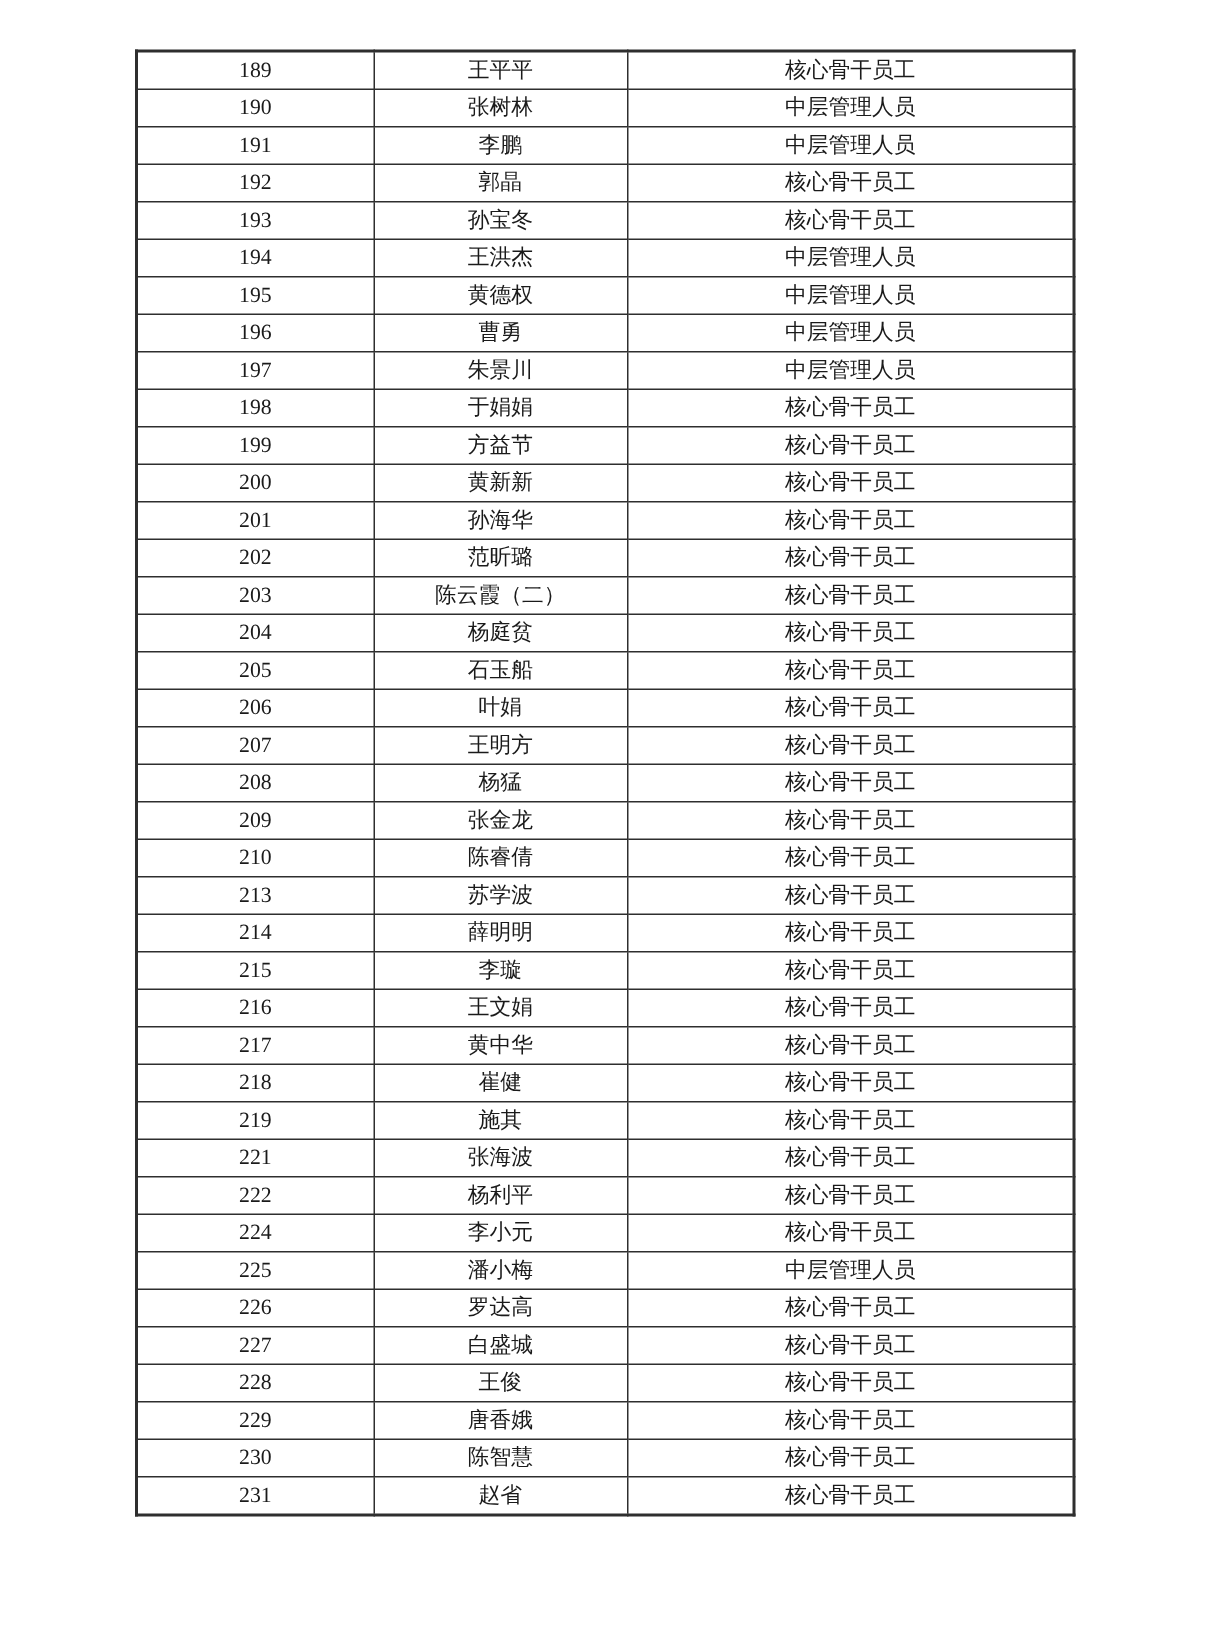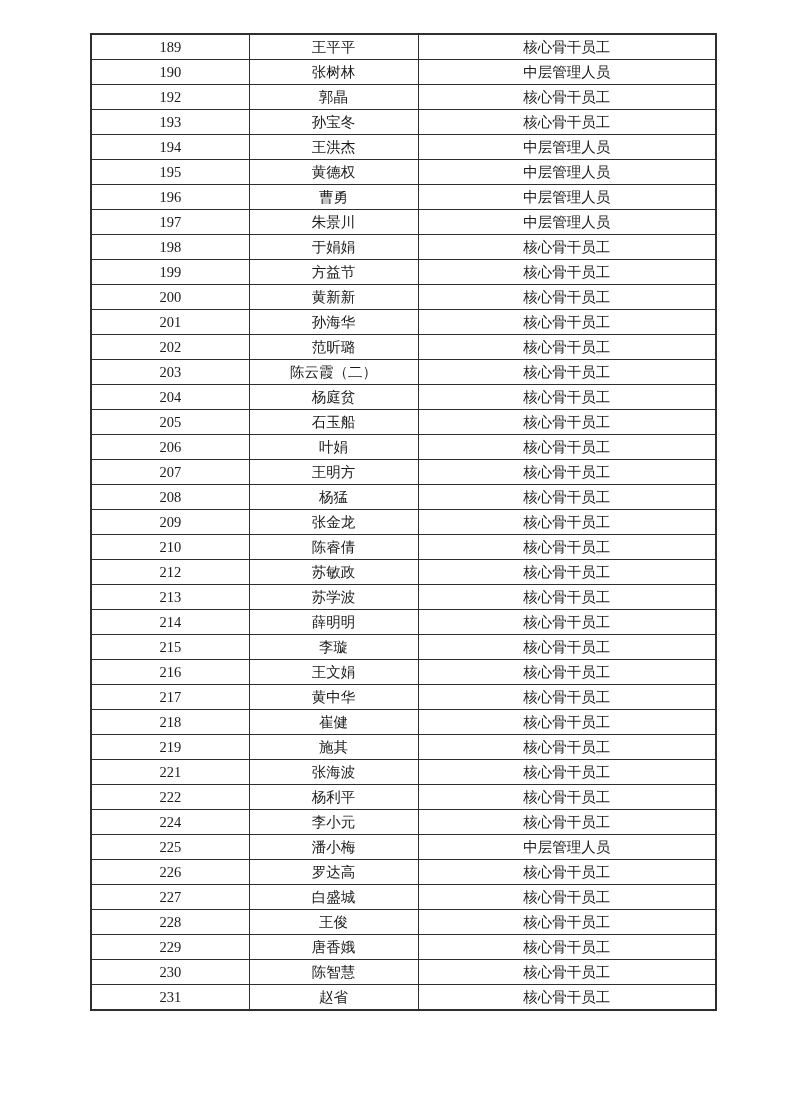--- a/index.html
+++ b/index.html
@@ -56,20 +56,25 @@
           <td class="cell-index">189</td>
           <td class="cell-name">王平平</td>
           <td class="cell-category">核心骨干员工</td>
         </tr>
         <tr>
           <td class="cell-index">190</td>
           <td class="cell-name">张树林</td>
           <td class="cell-category">中层管理人员</td>
         </tr>
         <tr>
+          <td class="cell-index">191</td>
+          <td class="cell-name">李鹏</td>
+          <td class="cell-category">中层管理人员</td>
+        </tr>
+        <tr>
           <td class="cell-index">192</td>
           <td class="cell-name">郭晶</td>
           <td class="cell-category">核心骨干员工</td>
         </tr>
         <tr>
           <td class="cell-index">193</td>
           <td class="cell-name">孙宝冬</td>
           <td class="cell-category">核心骨干员工</td>
         </tr>
         <tr>
@@ -148,25 +153,20 @@
           <td class="cell-category">核心骨干员工</td>
         </tr>
         <tr>
           <td class="cell-index">209</td>
           <td class="cell-name">张金龙</td>
           <td class="cell-category">核心骨干员工</td>
         </tr>
         <tr>
           <td class="cell-index">210</td>
           <td class="cell-name">陈睿倩</td>
-          <td class="cell-category">核心骨干员工</td>
-        </tr>
-        <tr>
-          <td class="cell-index">212</td>
-          <td class="cell-name">苏敏政</td>
           <td class="cell-category">核心骨干员工</td>
         </tr>
         <tr>
           <td class="cell-index">213</td>
           <td class="cell-name">苏学波</td>
           <td class="cell-category">核心骨干员工</td>
         </tr>
         <tr>
           <td class="cell-index">214</td>
           <td class="cell-name">薛明明</td>

